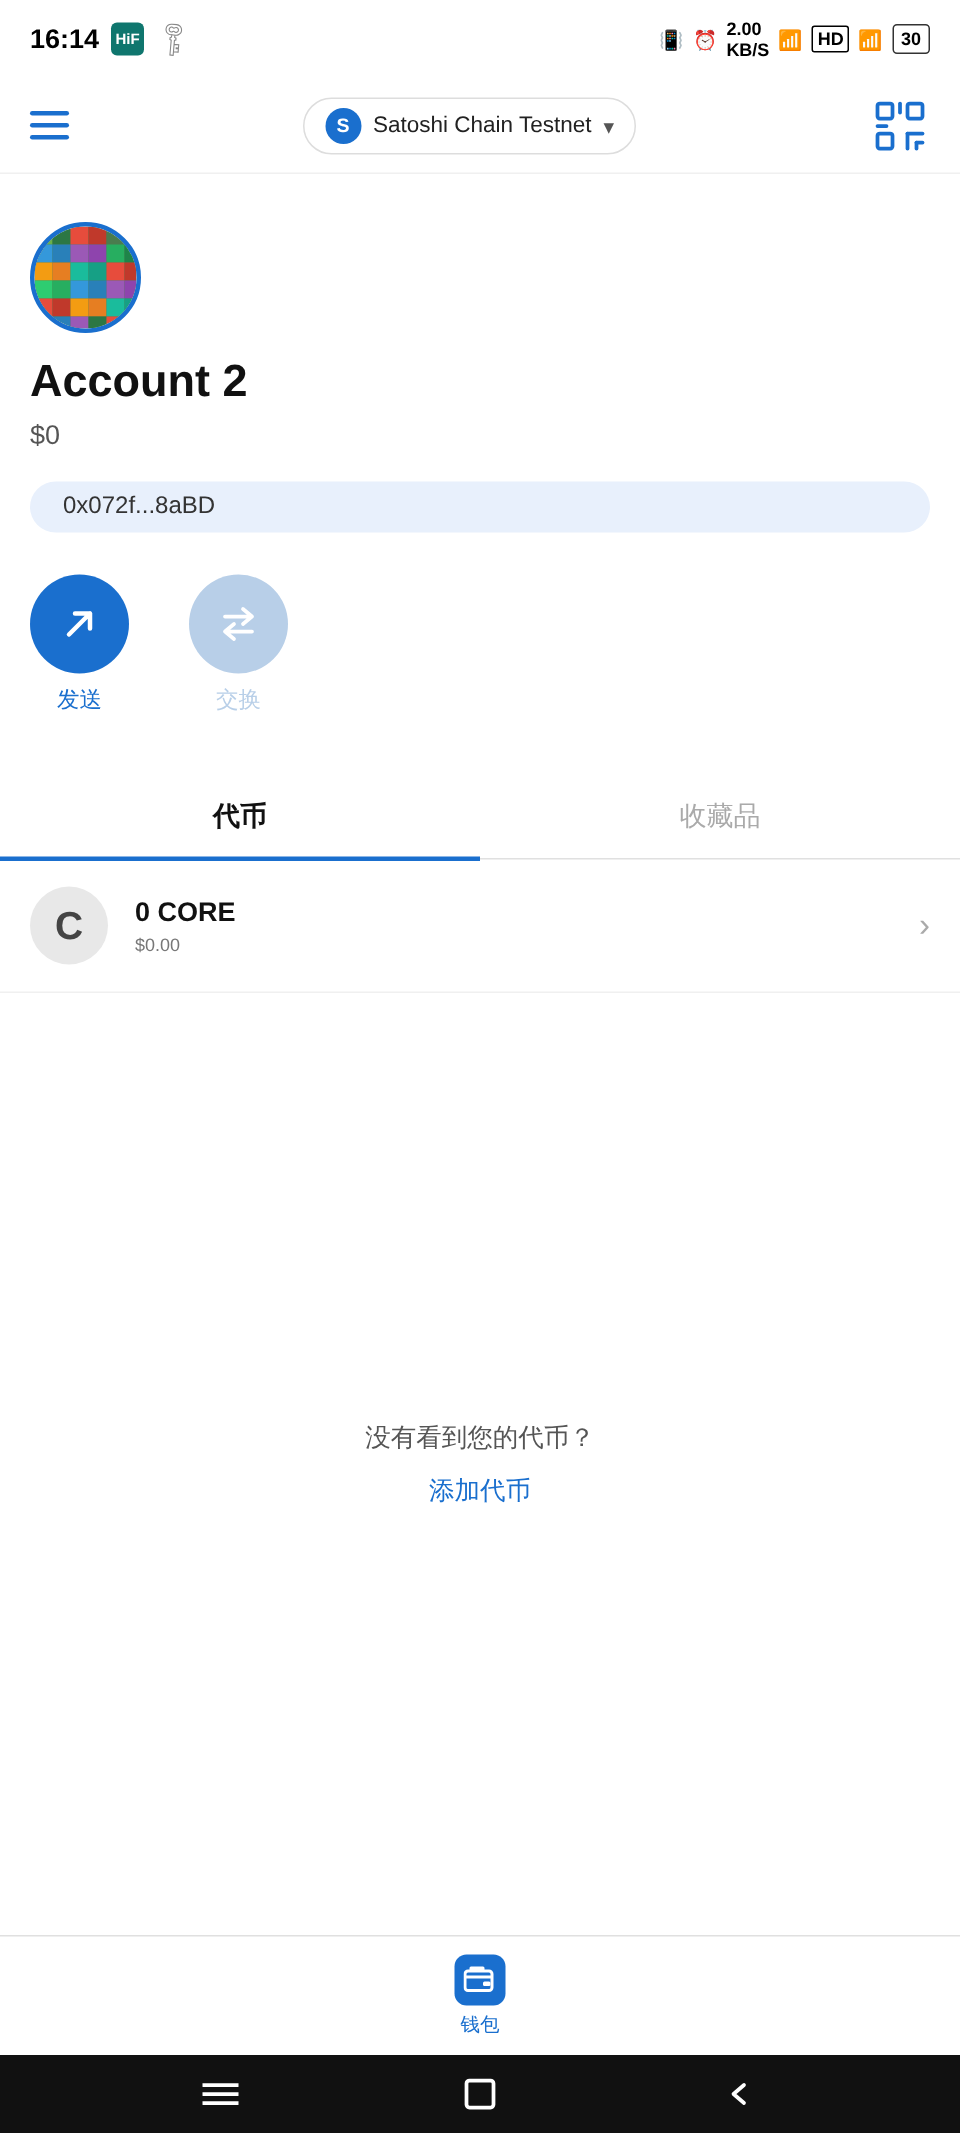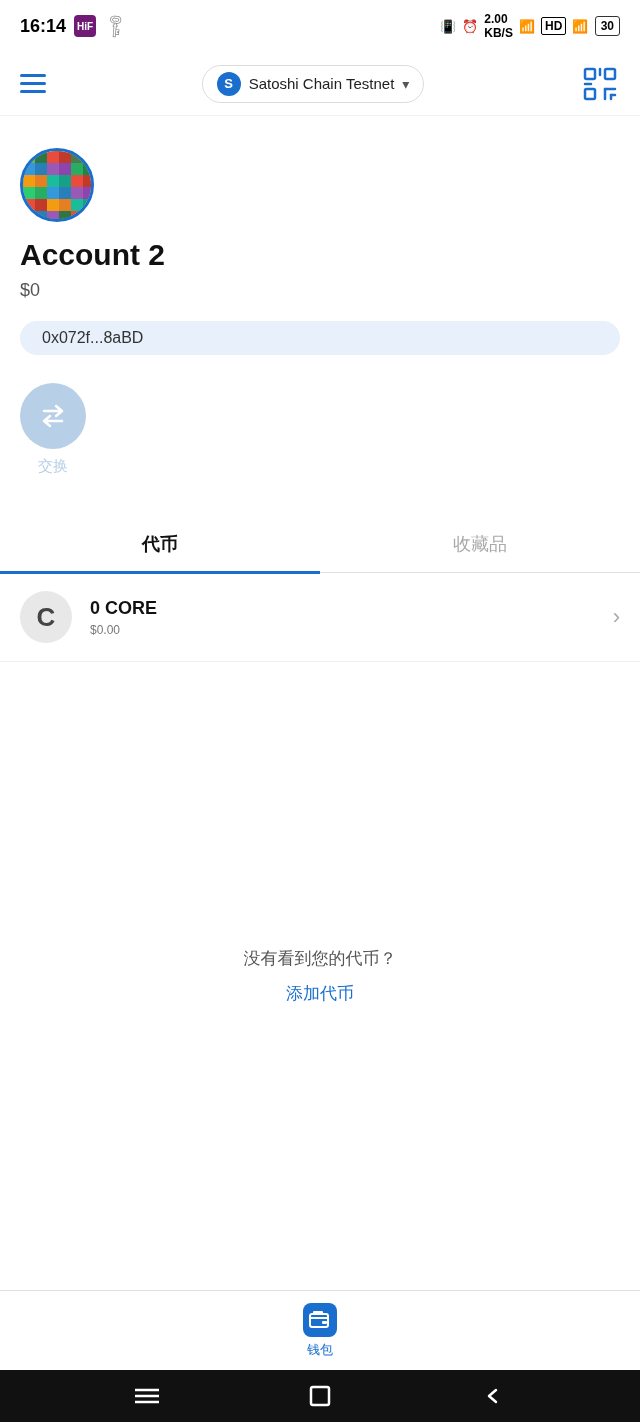--- a/index.html
+++ b/index.html
@@ -35,21 +35,21 @@
     .status-icons span {
       font-size: 13px;
       color: #000;
     }
     .status-left {
       display: flex;
       align-items: flex-end;
       gap: 8px;
     }
     .icon-box-orange {
-      background: #701a75;
+      background: #0f766e;
       border-radius: 4px;
       width: 22px;
       height: 22px;
       display: flex;
       align-items: center;
       justify-content: center;
       color: white;
       font-size: 10px;
       font-weight: bold;
     }
@@ -442,20 +442,28 @@
       <rect x="48" y="60" width="12" height="8" fill="#e74c3c"></rect>
       <rect x="60" y="60" width="8" height="8" fill="#f39c12"></rect>
     </svg>
   </div>
   <div class="account-name">Account 2</div>
   <div class="account-balance">$0</div>
   <div class="account-address">0x072f...8aBD</div>
 
   <div class="action-buttons">
     <div class="action-btn-wrap">
+      <button class="action-btn">
+        <svg viewBox="0 0 30 30" xmlns="http://www.w3.org/2000/svg">
+          <path d="M22 8 L8 22 M22 8 L22 18 M22 8 L12 8" stroke="white" stroke-width="3" stroke-linecap="round" stroke-linejoin="round" fill="none"></path>
+        </svg>
+      </button>
+      <span class="action-label">发送</span>
+    </div>
+    <div class="action-btn-wrap">
       <button class="action-btn disabled">
         <svg viewBox="0 0 30 30" xmlns="http://www.w3.org/2000/svg">
           <path d="M6 10 L24 10 M18 5 L24 10 L18 15" stroke="white" stroke-width="2.5" stroke-linecap="round" stroke-linejoin="round" fill="none"></path>
           <path d="M24 20 L6 20 M12 15 L6 20 L12 25" stroke="white" stroke-width="2.5" stroke-linecap="round" stroke-linejoin="round" fill="none"></path>
         </svg>
       </button>
       <span class="action-label disabled">交换</span>
     </div>
   </div>
 </div>

